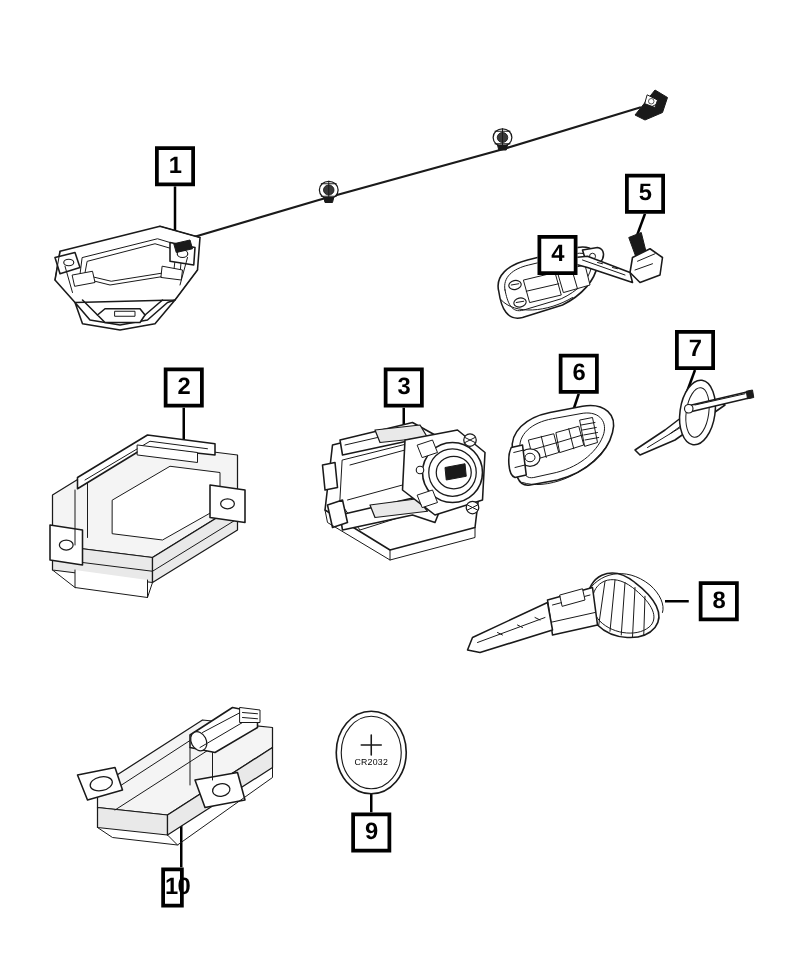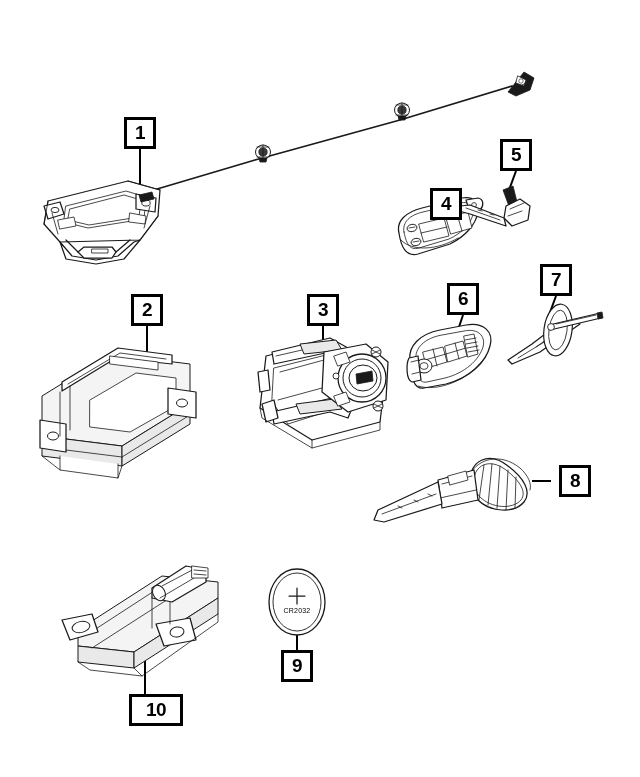--- a/index.html
+++ b/index.html
@@ -36,21 +36,21 @@
     color: #000000;
     font-family: "Liberation Sans", sans-serif;
     font-size: 19px;
     font-weight: bold;
     line-height: 26px;
     text-align: center;
     letter-spacing: -0.5px;
     z-index: 20;
   }
   .callout.wide {
-    width: 54px;
+    width: 18px;
   }
   .battery-label {
     position: absolute;
     font-family: "Liberation Sans", sans-serif;
     font-size: 7px;
     color: #000000;
     letter-spacing: 0.2px;
     text-align: center;
     z-index: 15;
     white-space: nowrap;

